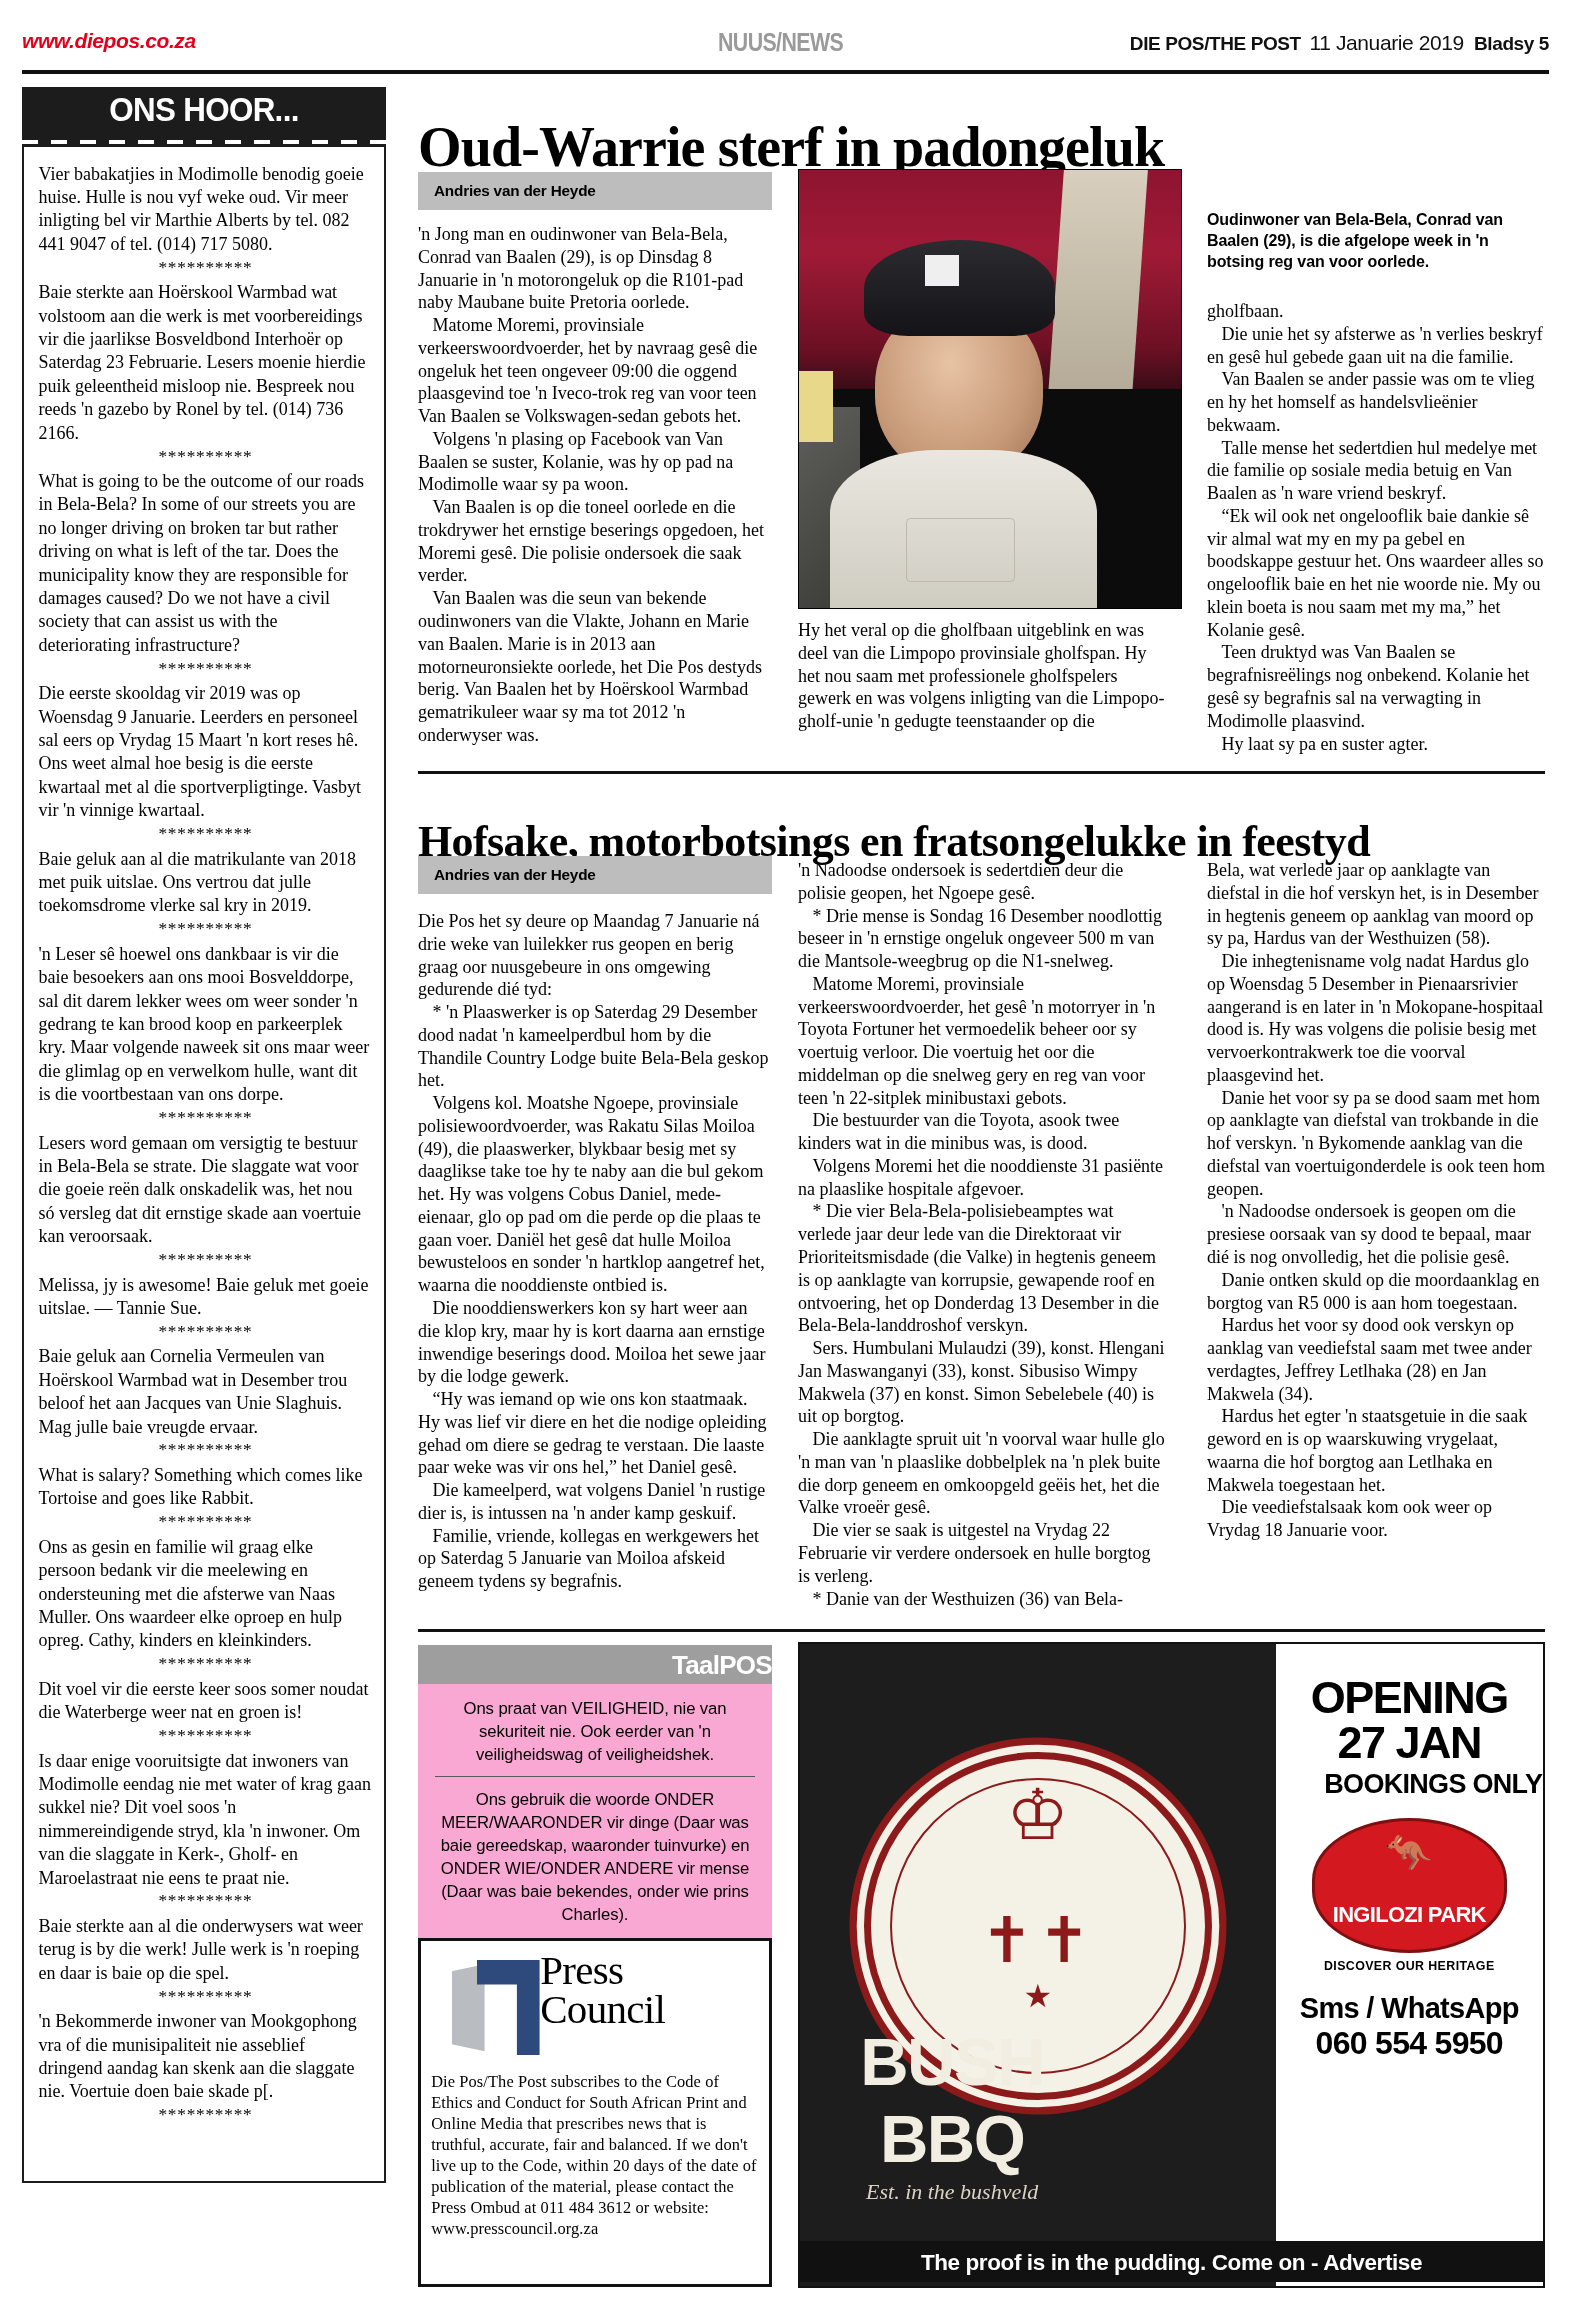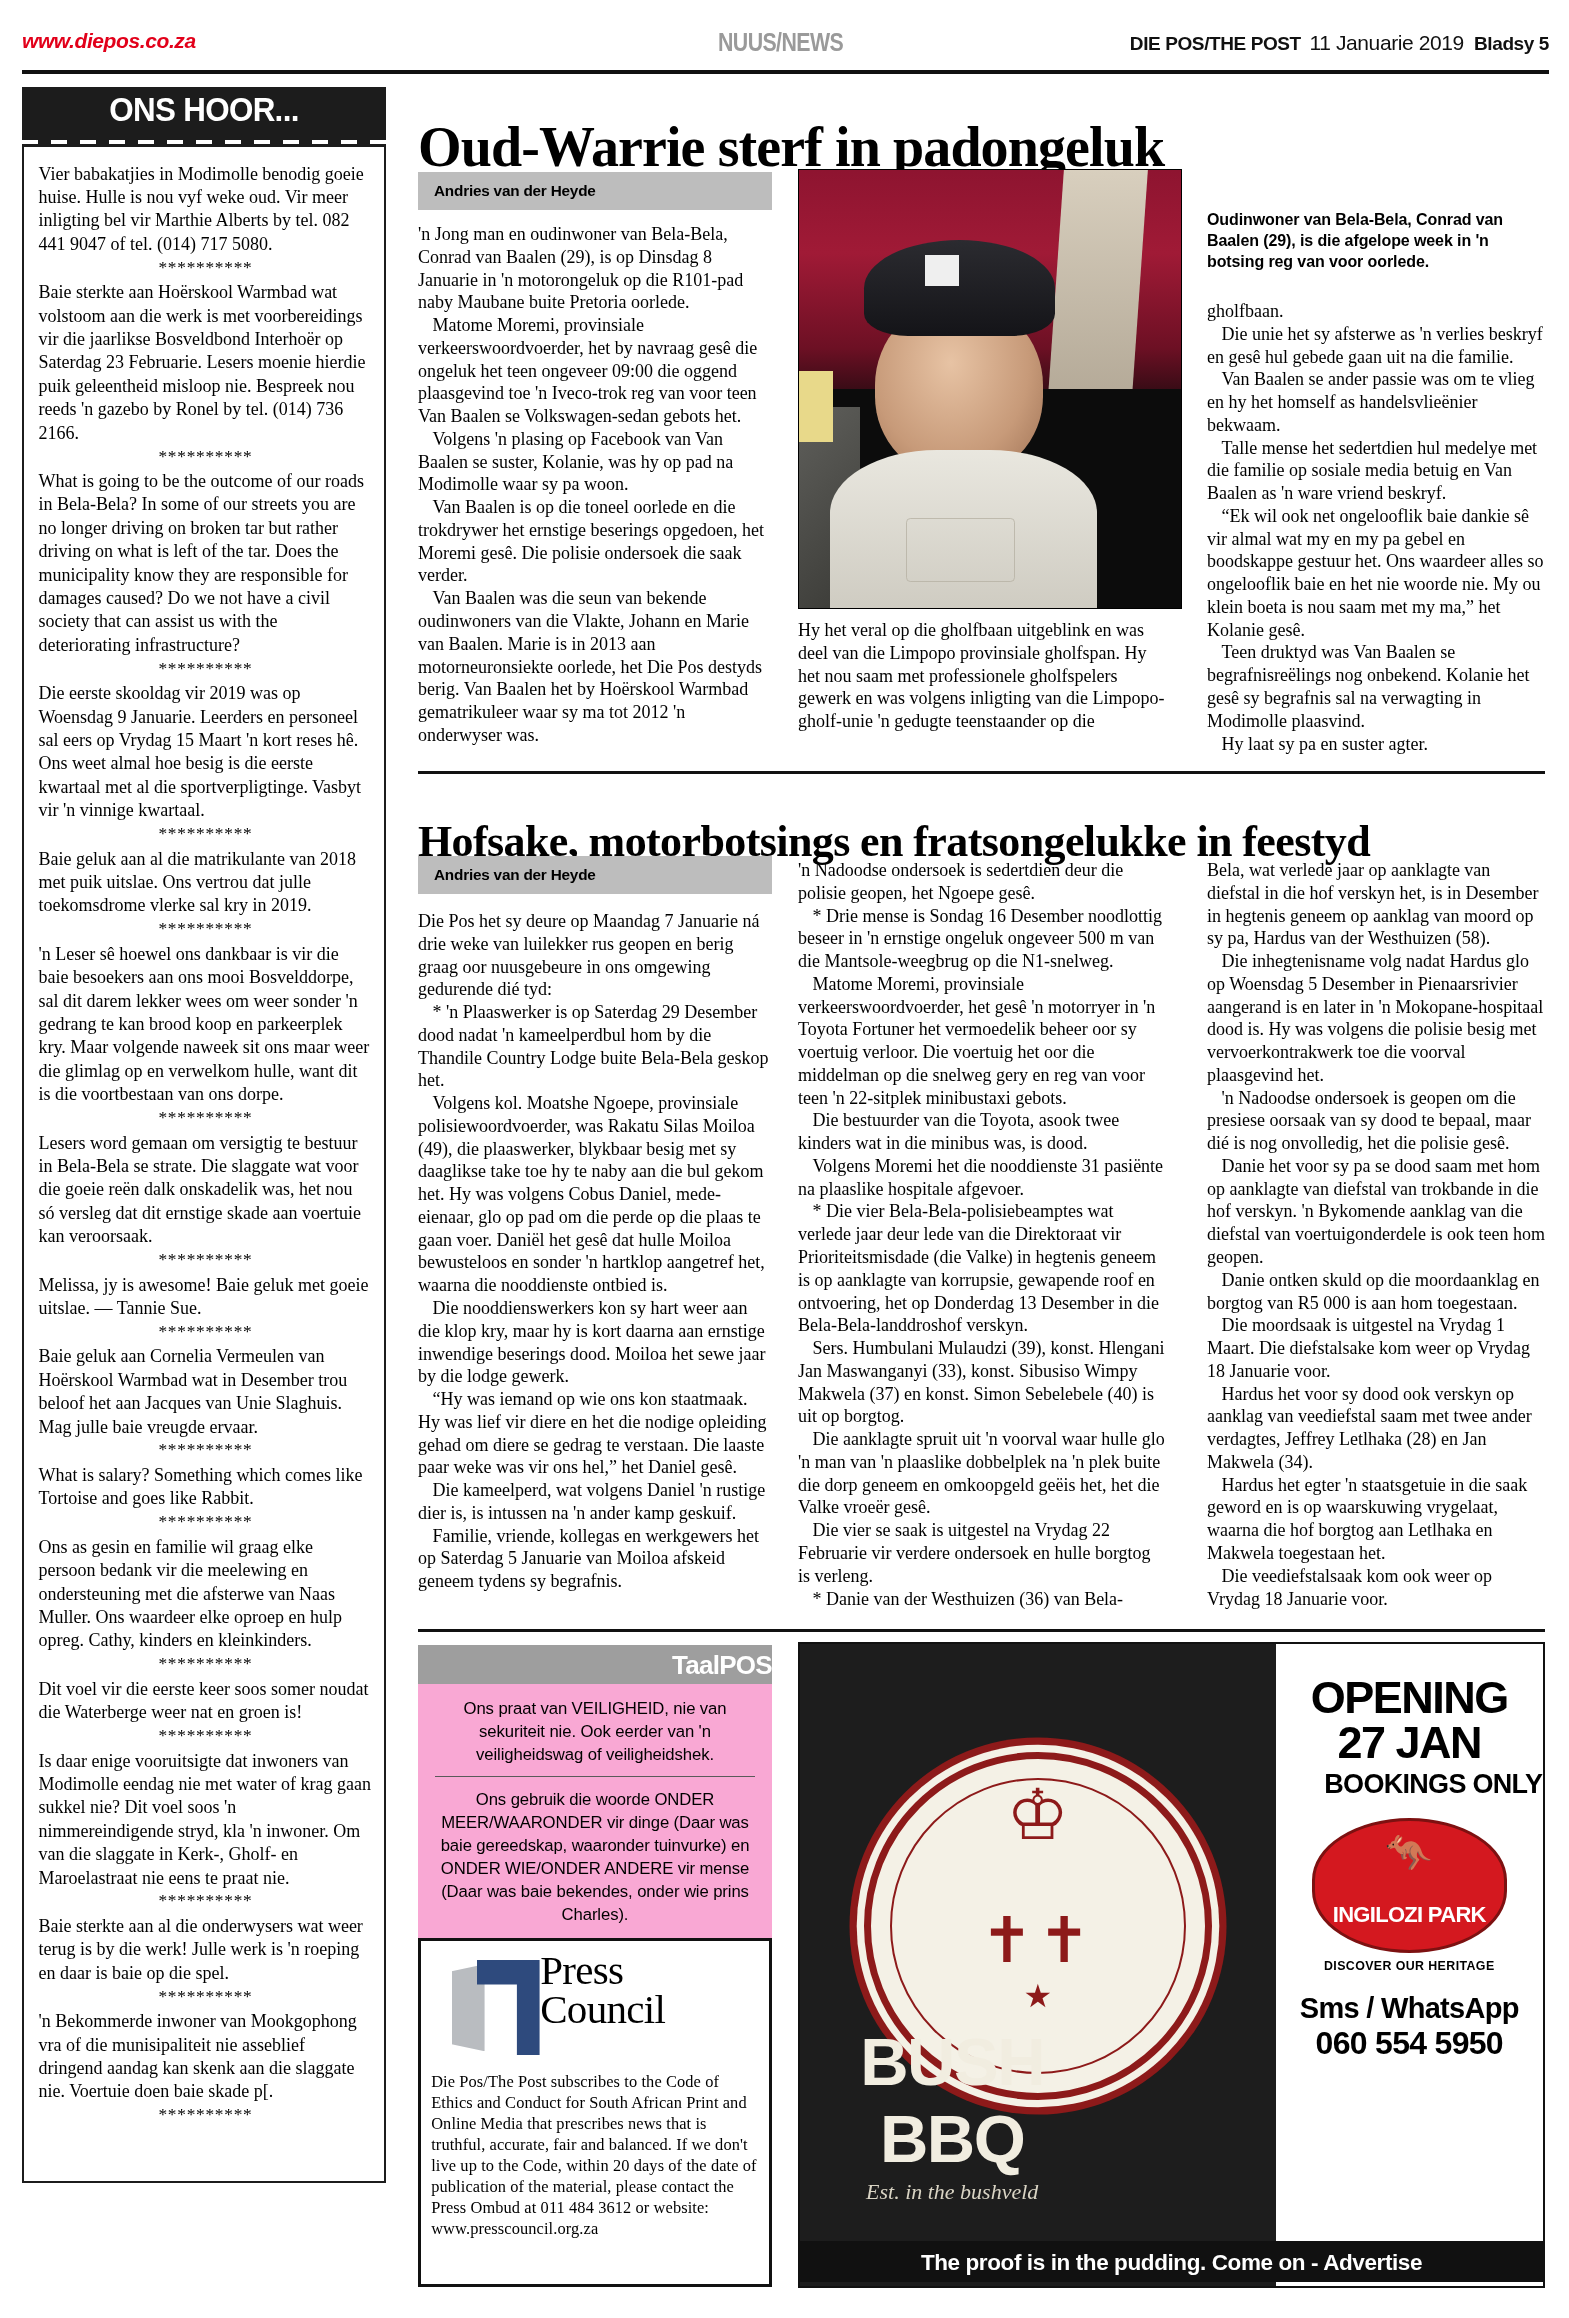--- a/index.html
+++ b/index.html
@@ -252,24 +252,23 @@
     <p>* Die vier Bela-Bela-polisiebeamptes wat verlede jaar deur lede van die Direktoraat vir Prioriteitsmisdade (die Valke) in hegtenis geneem is op aanklagte van korrupsie, gewapende roof en ontvoering, het op Donderdag 13 Desember in die Bela-Bela-landdroshof verskyn.</p>
     <p>Sers. Humbulani Mulaudzi (39), konst. Hlengani Jan Maswanganyi (33), konst. Sibusiso Wimpy Makwela (37) en konst. Simon Sebelebele (40) is uit op borgtog.</p>
     <p>Die aanklagte spruit uit 'n voorval waar hulle glo 'n man van 'n plaaslike dobbelplek na 'n plek buite die dorp geneem en omkoopgeld geëis het, het die Valke vroeër gesê.</p>
     <p>Die vier se saak is uitgestel na Vrydag 22 Februarie vir verdere ondersoek en hulle borgtog is verleng.</p>
     <p>* Danie van der Westhuizen (36) van Bela-</p>
   </div>
 
   <div class="a2-col3 a1-txt">
     <p class="noind">Bela, wat verlede jaar op aanklagte van diefstal in die hof verskyn het, is in Desember in hegtenis geneem op aanklag van moord op sy pa, Hardus van der Westhuizen (58).</p>
     <p>Die inhegtenisname volg nadat Hardus glo op Woensdag 5 Desember in Pienaarsrivier aangerand is en later in 'n Mokopane-hospitaal dood is. Hy was volgens die polisie besig met vervoerkontrakwerk toe die voorval plaasgevind het.</p>
+    <p>Danie het voor sy pa se dood saam met hom op aanklagte van diefstal van trokbande in die hof verskyn. 'n Bykomende aanklag van die diefstal van voertuigonderdele is ook teen hom geopen.</p>
     <p>'n Nadoodse ondersoek is geopen om die presiese oorsaak van sy dood te bepaal, maar dié is nog onvolledig, het die polisie gesê.</p>
-    <p>Danie het voor sy pa se dood saam met hom op aanklagte van diefstal van trokbande in die hof verskyn. 'n Bykomende aanklag van die diefstal van voertuigonderdele is ook teen hom geopen.</p>
     <p>Danie ontken skuld op die moordaanklag en borgtog van R5 000 is aan hom toegestaan.</p>
-    <p>Die moordsaak is uitgestel na Vrydag 1 Maart. Die diefstalsake kom weer op Vrydag 18 Januarie voor.</p>
     <p>Hardus het voor sy dood ook verskyn op aanklag van veediefstal saam met twee ander verdagtes, Jeffrey Letlhaka (28) en Jan Makwela (34).</p>
     <p>Hardus het egter 'n staatsgetuie in die saak geword en is op waarskuwing vrygelaat, waarna die hof borgtog aan Letlhaka en Makwela toegestaan het.</p>
     <p>Die veediefstalsaak kom ook weer op Vrydag 18 Januarie voor.</p>
   </div>
 
   <div class="rule-thick" style="left:418px;top:1629px;width:1127px;"></div>
 
   <div class="taalpos">
     <div class="taalpos-hd">
       <span>TaalPOS</span>

